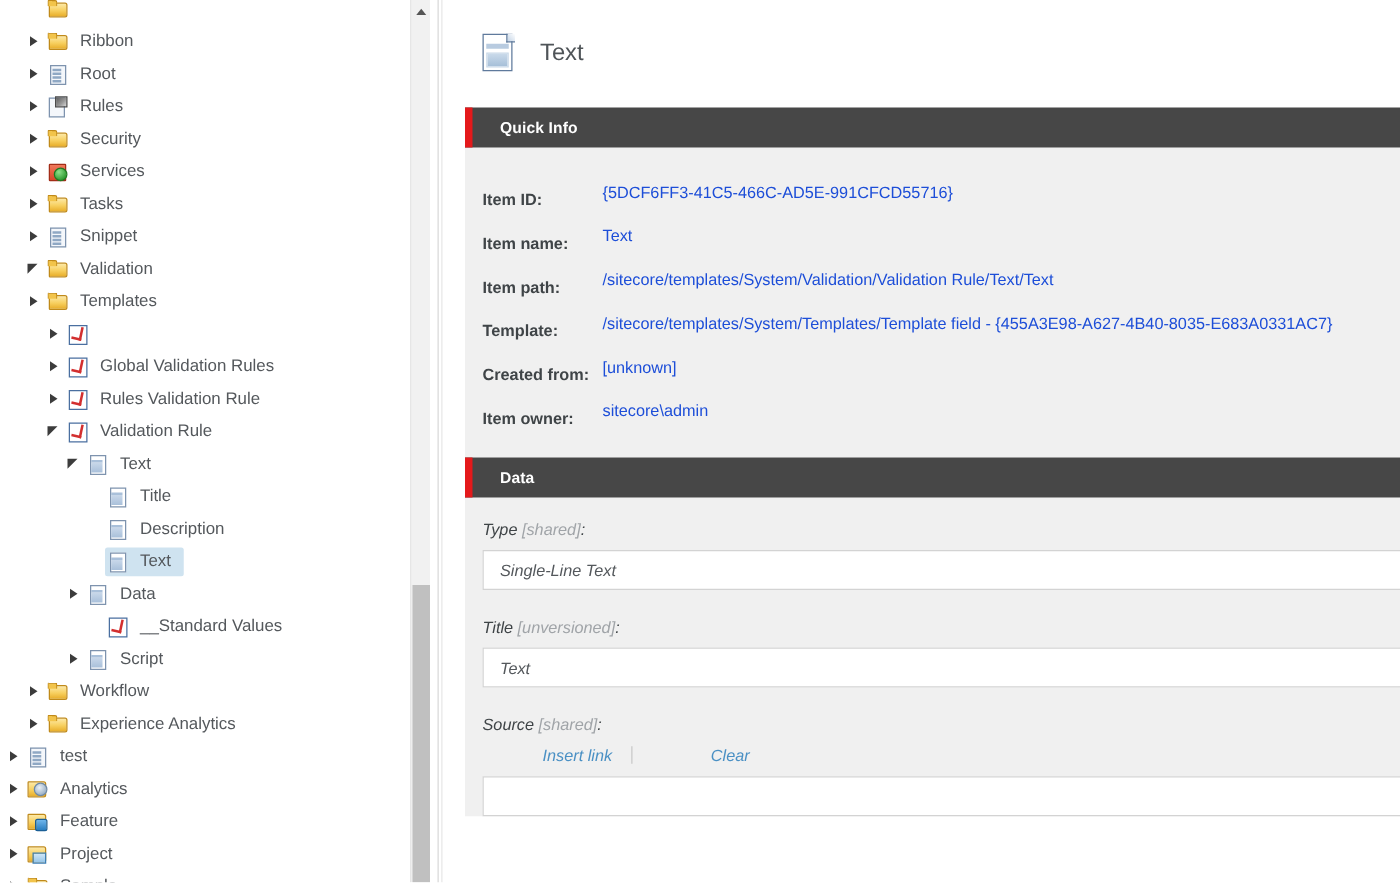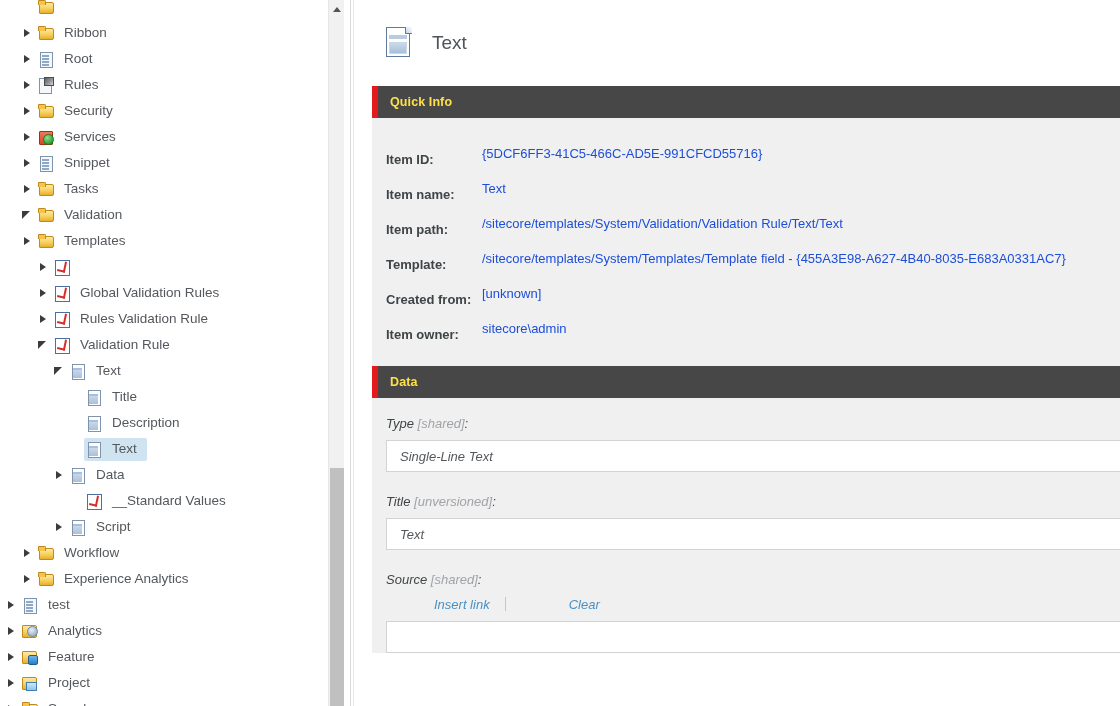--- a/index.html
+++ b/index.html
@@ -369,25 +369,26 @@
     position: relative;
     margin-left: 6px;
   }
   .section-bar .accent {
     position: absolute;
     left: 0; top: 0; bottom: 0;
     width: 6px;
     background: #e4191b;
   }
   .section-bar .section-title {
-    color: #fde047;
+    color: #ffffff;
     font-size: 12.5px;
     font-weight: bold;
     padding-left: 18px;
     letter-spacing: 0.1px;
+    margin-left: 10px;
   }
 
   .section-body {
     background: #f0f0f0;
     margin-left: 6px;
     padding: 0;
   }
 
   
   .qi-grid {
@@ -506,30 +507,30 @@
           <div class="exp collapsed"></div>
           <div class="tw-hit">
             <span class="ic ic-services"></span>
             <span class="tw-label">Services</span>
           </div>
         </div>
         <div class="tree-row">
           <div style="width: 20px; flex: 0 0 20px; height: 26px;"></div>
           <div class="exp collapsed"></div>
           <div class="tw-hit">
+            <span class="ic ic-folder"></span>
+            <span class="tw-label">Tasks</span>
+          </div>
+        </div>
+        <div class="tree-row">
+          <div style="width: 20px; flex: 0 0 20px; height: 26px;"></div>
+          <div class="exp collapsed"></div>
+          <div class="tw-hit">
             <span class="ic ic-doclines"></span>
             <span class="tw-label">Snippet</span>
-          </div>
-        </div>
-        <div class="tree-row">
-          <div style="width: 20px; flex: 0 0 20px; height: 26px;"></div>
-          <div class="exp collapsed"></div>
-          <div class="tw-hit">
-            <span class="ic ic-folder"></span>
-            <span class="tw-label">Tasks</span>
           </div>
         </div>
         <div class="tree-row">
           <div style="width: 20px; flex: 0 0 20px; height: 26px;"></div>
           <div class="exp expanded"></div>
           <div class="tw-hit">
             <span class="ic ic-folder"></span>
             <span class="tw-label">Validation</span>
           </div>
         </div>

